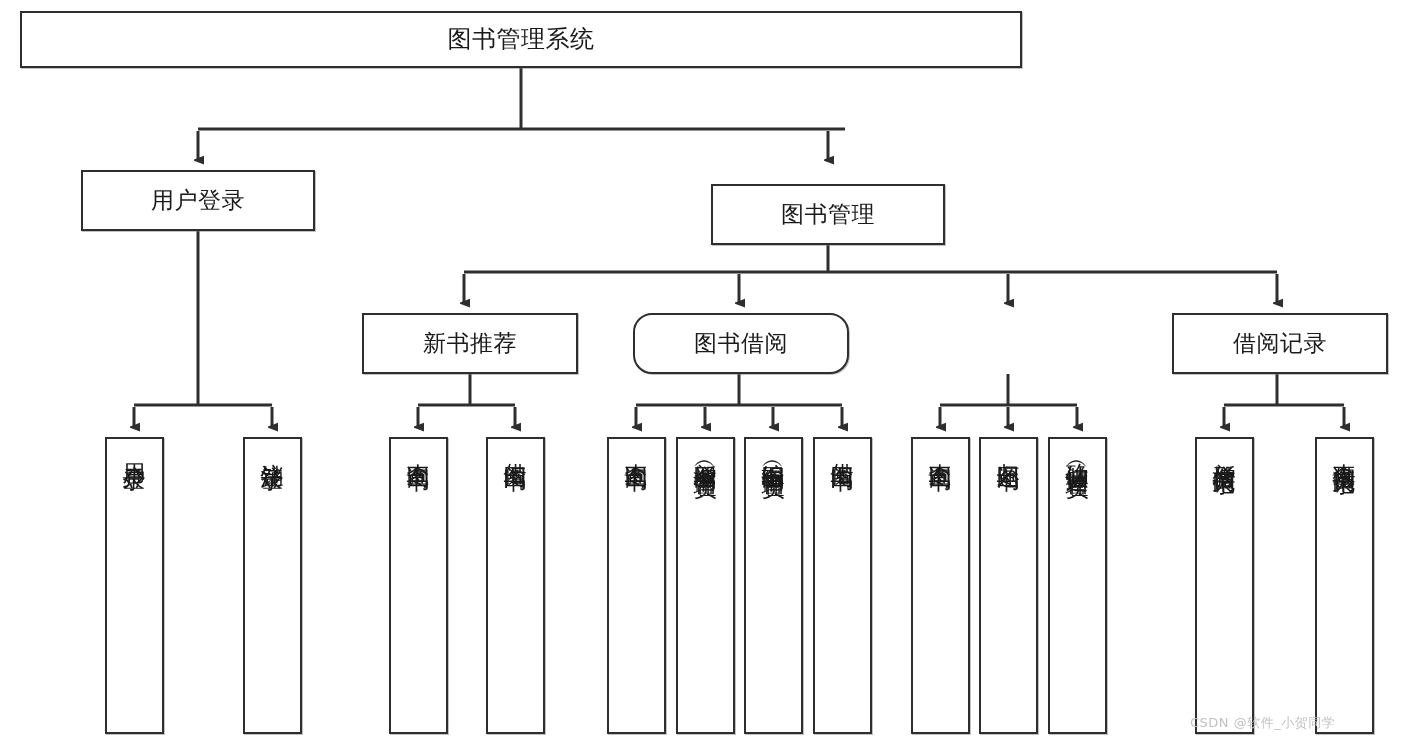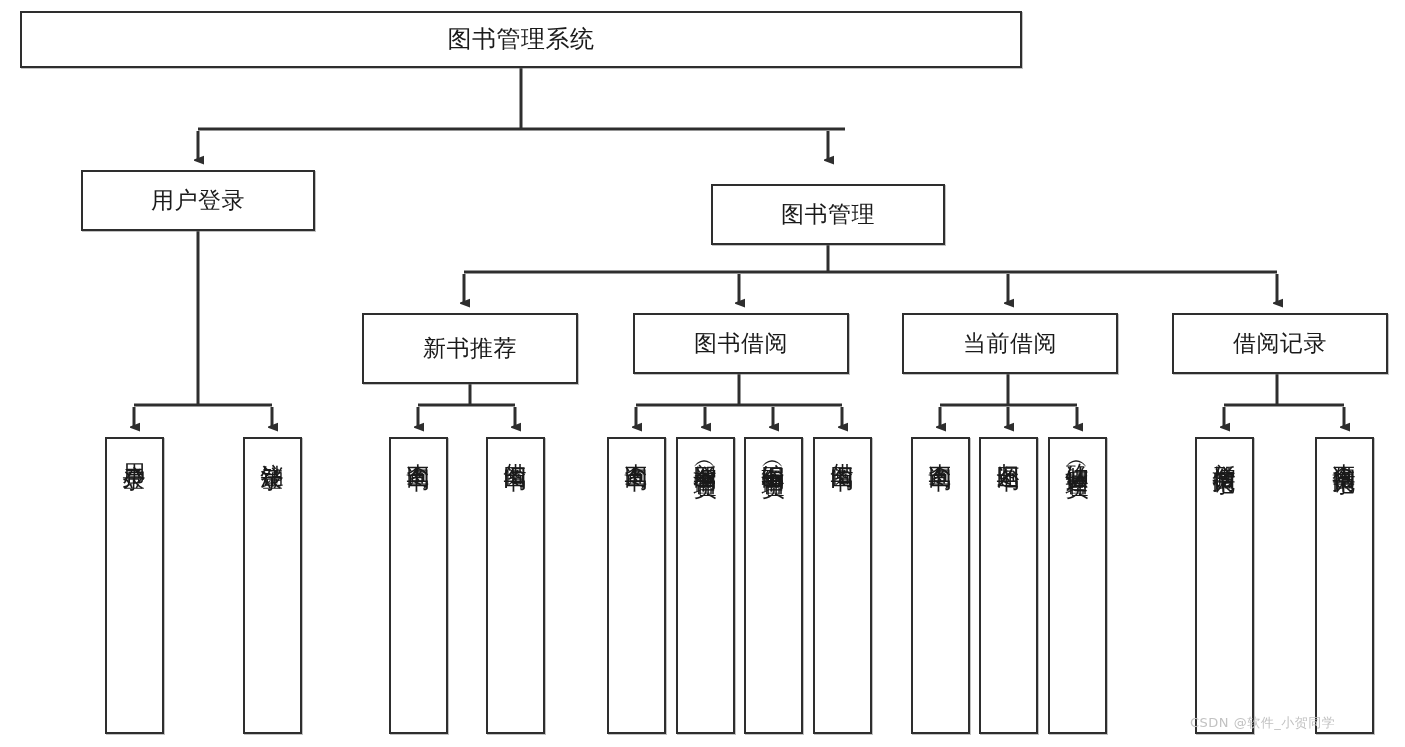--- a/index.html
+++ b/index.html
@@ -130,28 +130,25 @@
     <span class="node-label">图书管理系统</span>
   </div>
 
   <div class="node h-node" style="left:81px; top:170px; width:234px; height:61px;">
     <span class="node-label">用户登录</span>
   </div>
   <div class="node h-node" style="left:711px; top:184px; width:234px; height:61px;">
     <span class="node-label">图书管理</span>
   </div>
 
-  <div class="node h-node" style="left:362px; top:313px; width:216px; height:71px;">
+  <div class="node h-node" style="left:362px; top:313px; width:216px; height:61px;">
     <span class="node-label">新书推荐</span>
   </div>
-  <div class="node h-node" style="left:633px; top:313px; width:216px; height:61px;">
+  <div class="node h-node" style="left:633px; top:313px; width:216px; height:61px;border-radius:19px;">
     <span class="node-label">图书借阅</span>
-  </div>
-  <div class="node h-node" style="left:902px; top:313px; width:216px; height:61px;">
-    <span class="node-label">当前借阅</span>
   </div>
   <div class="node h-node" style="left:1172px; top:313px; width:216px; height:61px;font-family:Liberation Serif, serif;">
     <span class="node-label">借阅记录</span>
   </div>
 
   <div class="node v-node" style="left:105px; top:437px; width:59px; height:297px;">
     <span class="node-label">用户登录</span>
   </div>
   <div class="node v-node" style="left:243px; top:437px; width:59px; height:297px;">
     <span class="node-label">注销登录</span>

